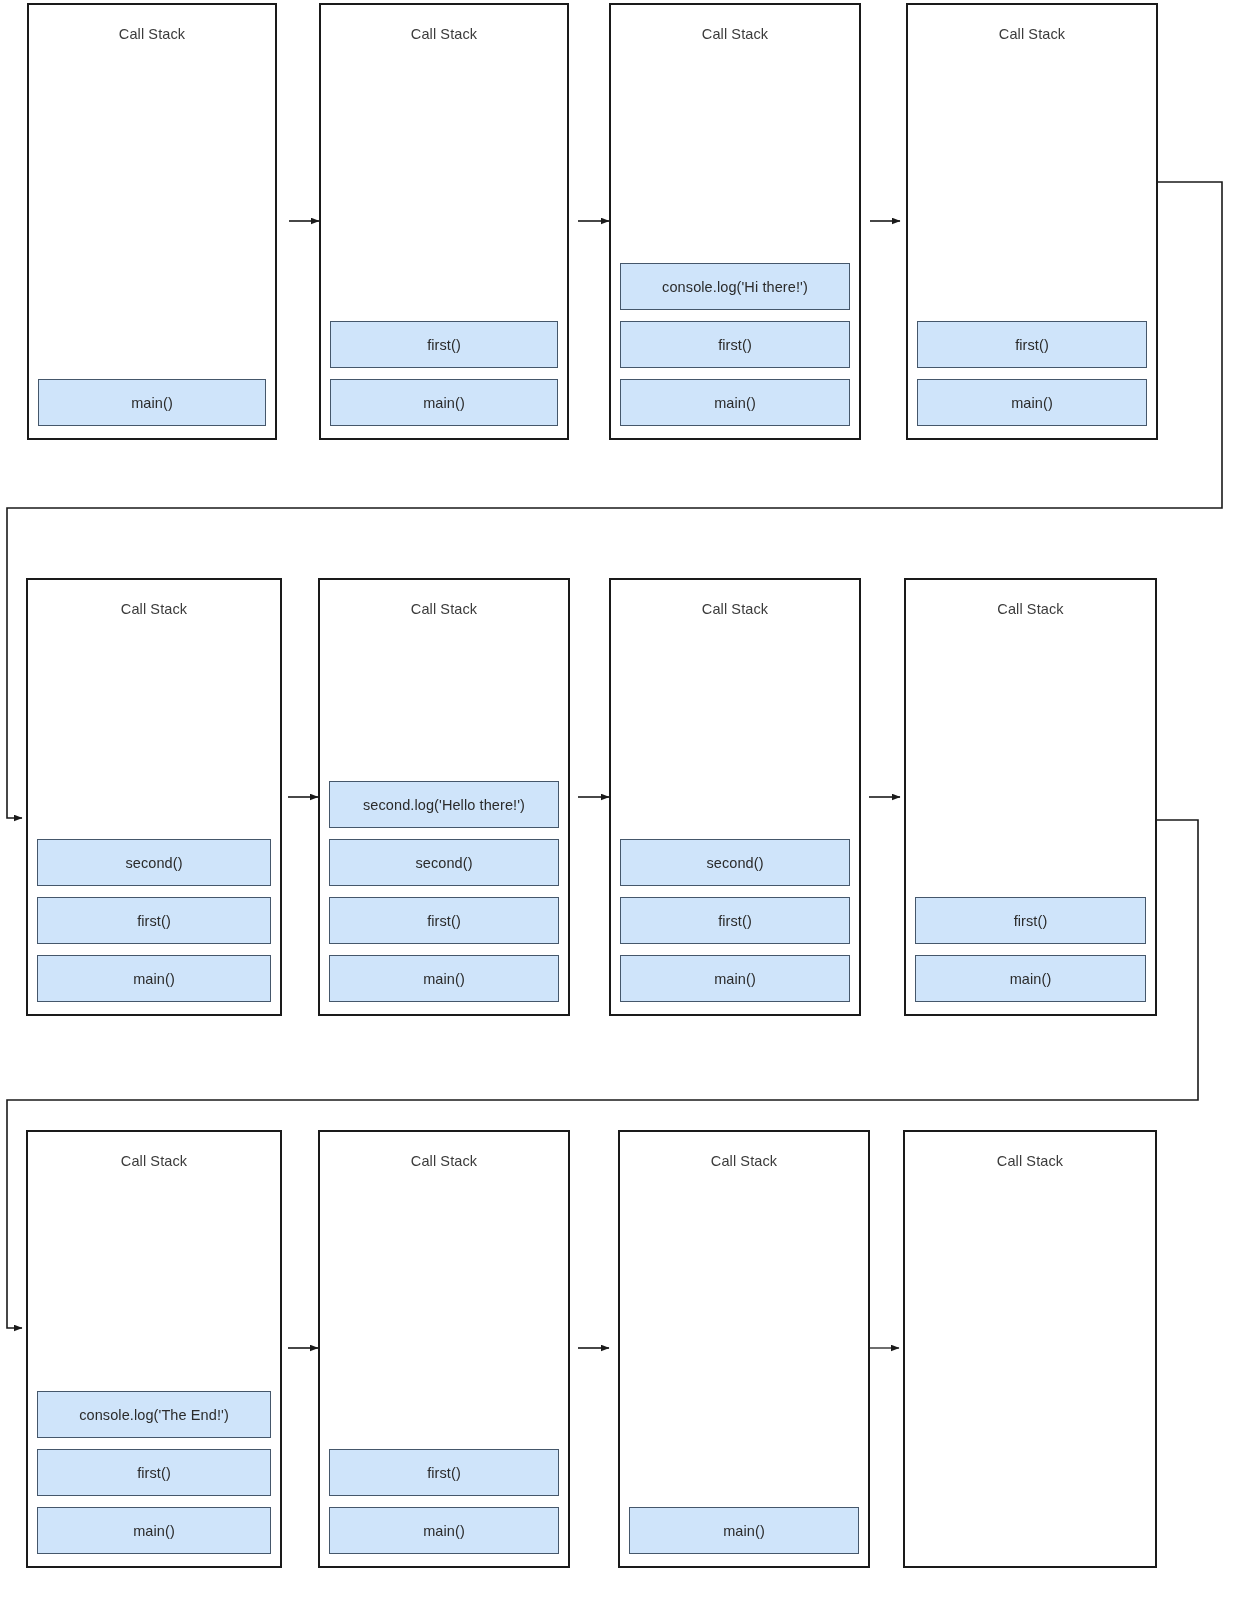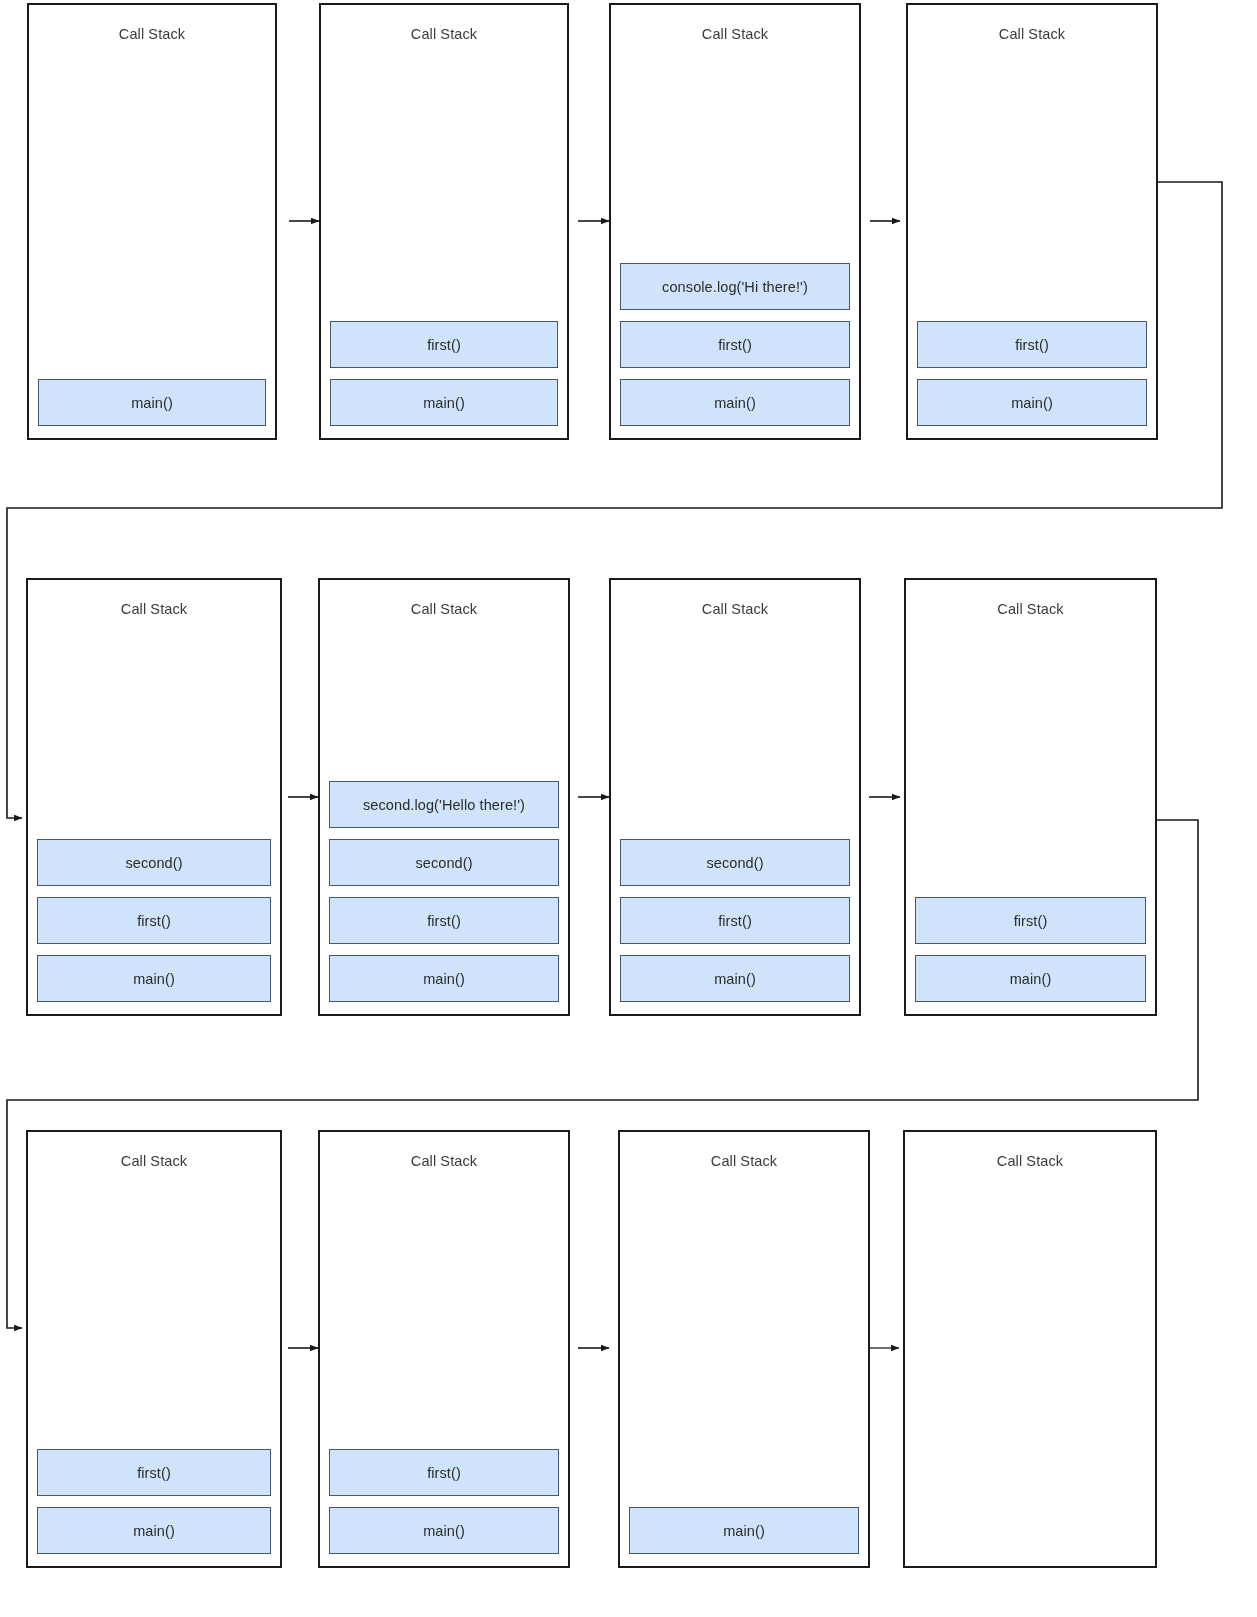--- a/index.html
+++ b/index.html
@@ -159,20 +159,21 @@
     <div class="panel-title">Call Stack</div>
     <div class="stack-area">
       <div class="frame">first()</div>
       <div class="frame">main()</div>
     </div>
   </div>
 
   <div class="panel" style="left:26px; top:1130px; width:256px; height:438px;">
     <div class="panel-title">Call Stack</div>
     <div class="stack-area">
+      <div class="frame">console.log('The End!')</div>
       <div class="frame">first()</div>
       <div class="frame">main()</div>
     </div>
   </div>
 
   <div class="panel" style="left:318px; top:1130px; width:252px; height:438px;">
     <div class="panel-title">Call Stack</div>
     <div class="stack-area">
       <div class="frame">first()</div>
       <div class="frame">main()</div>

